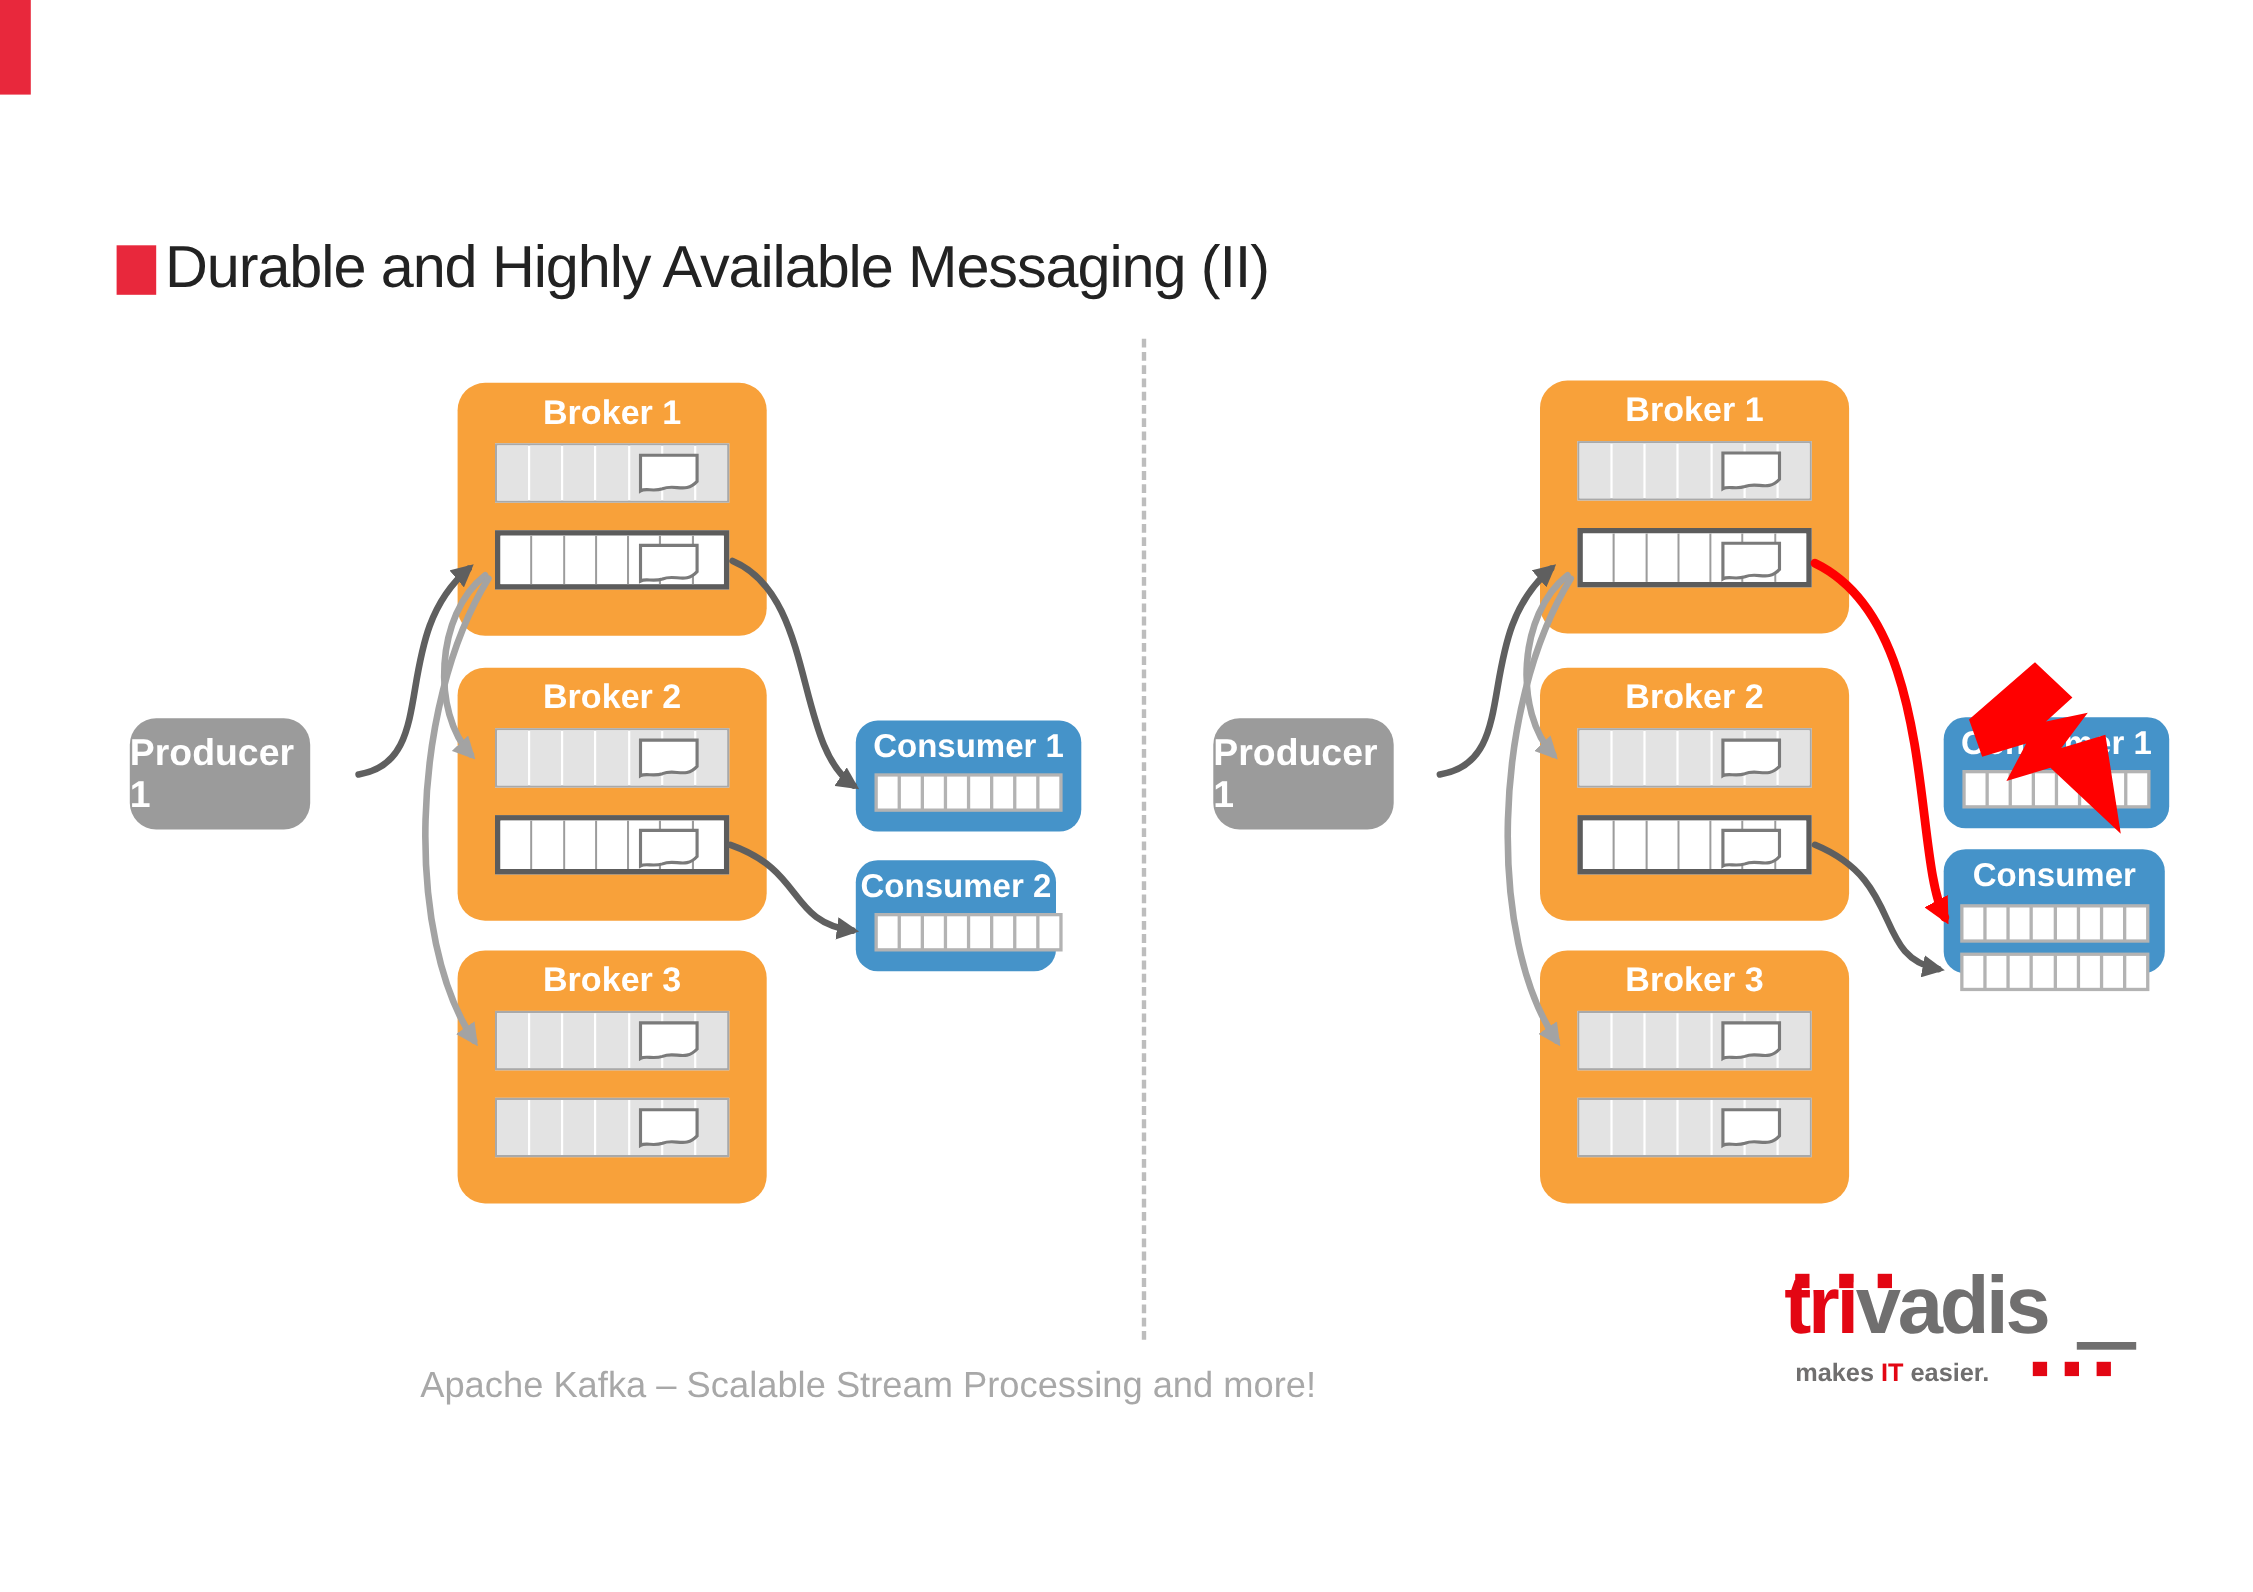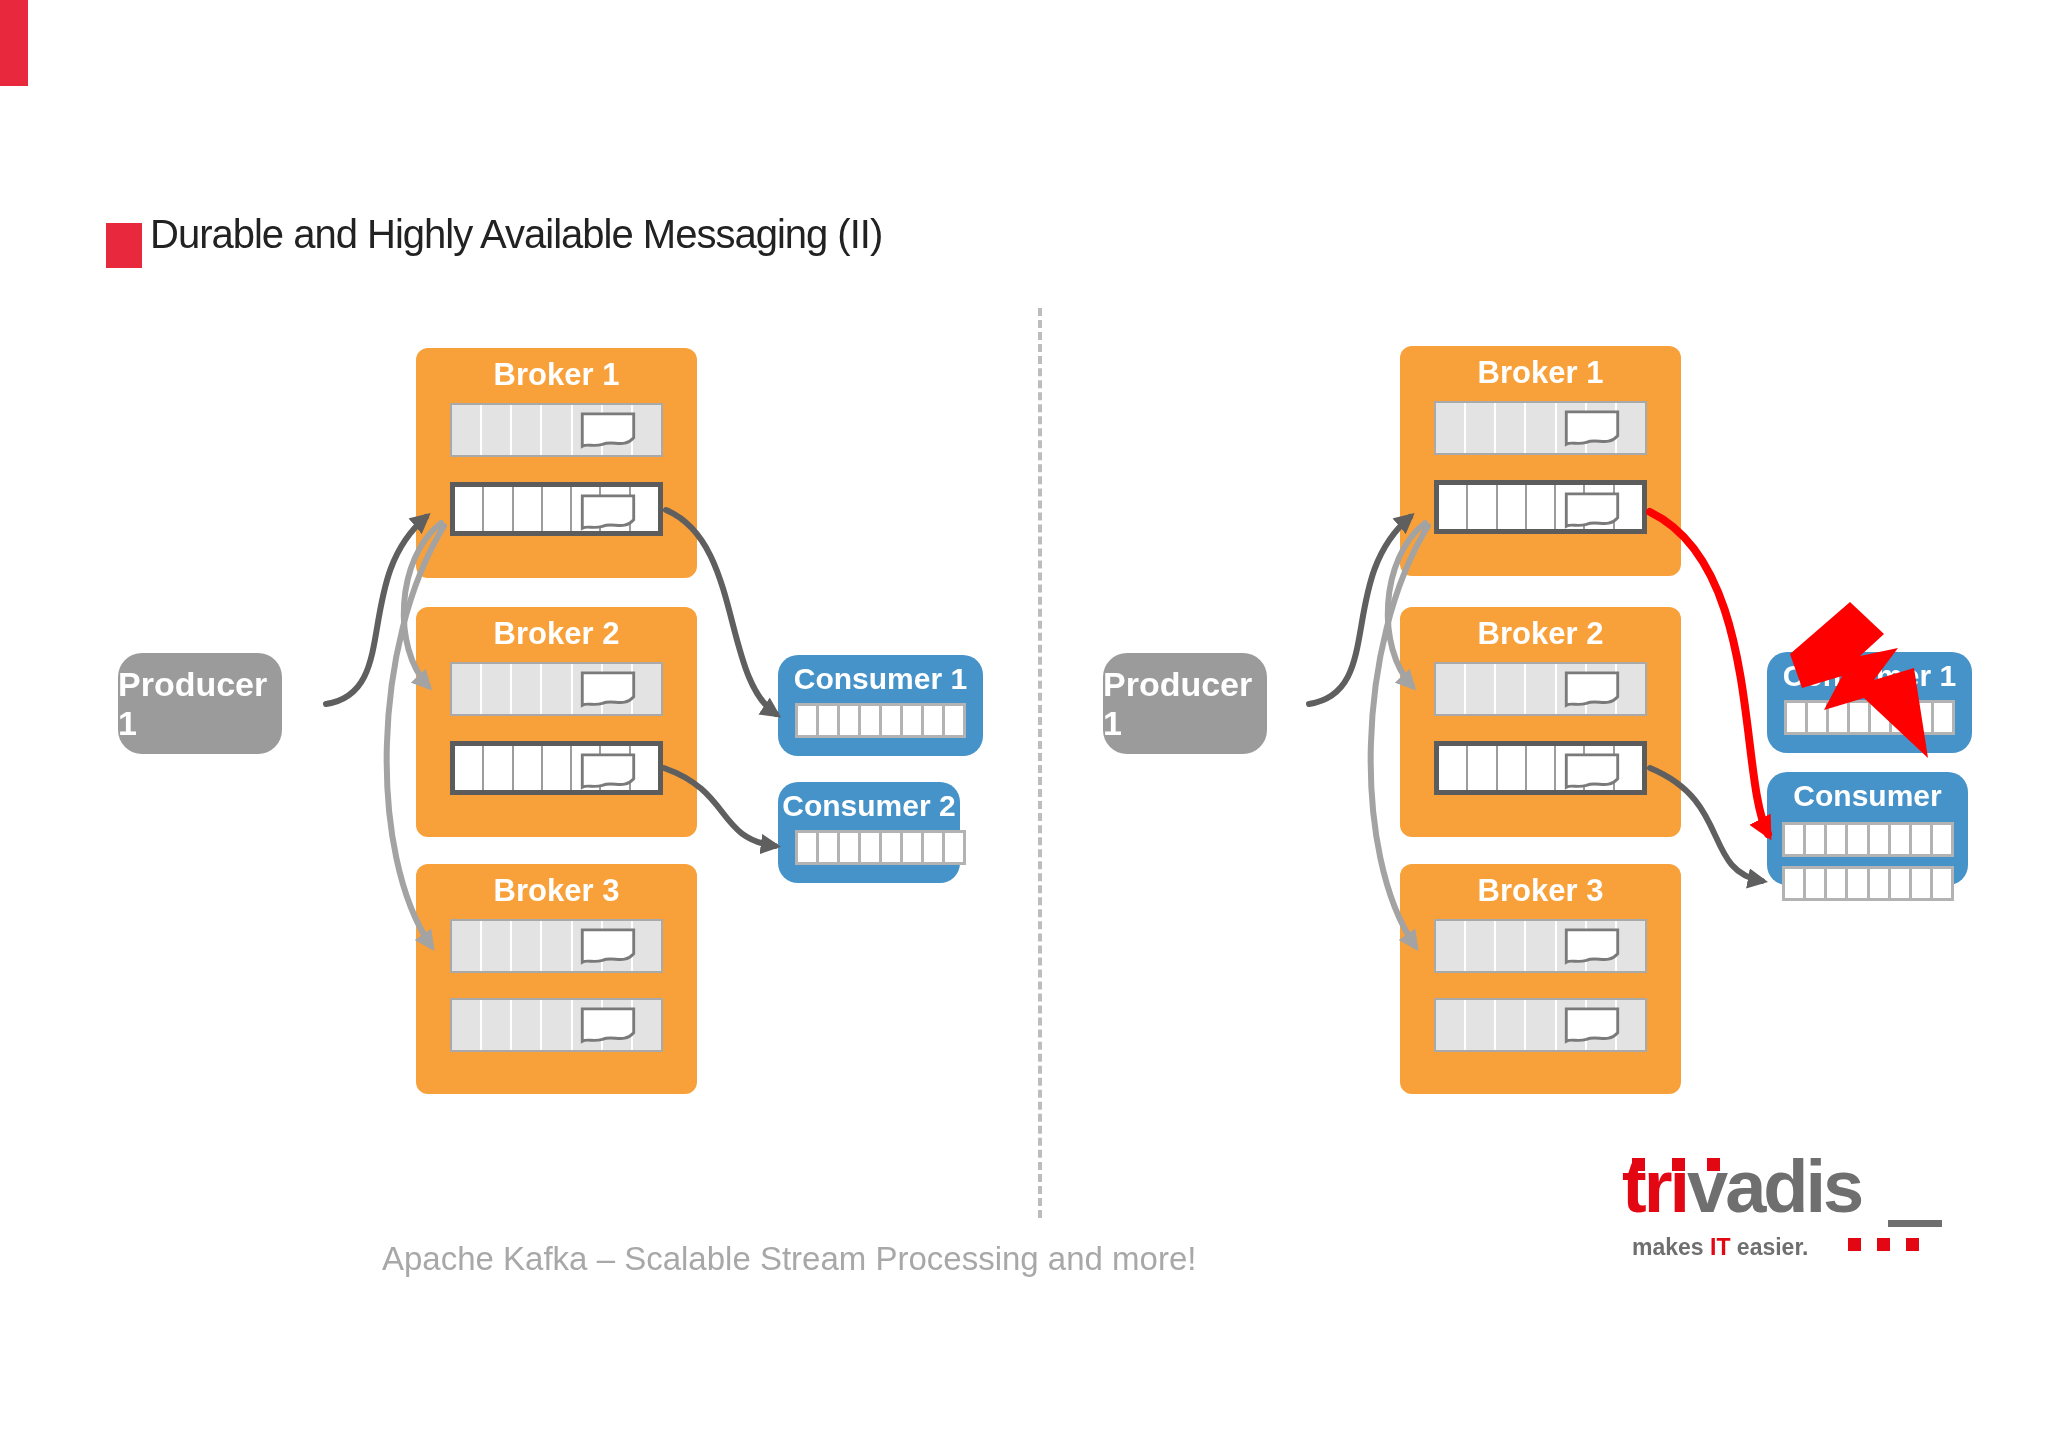--- a/index.html
+++ b/index.html
@@ -2,33 +2,33 @@
 <html style="--accent-red: #E8283C; --broker-orange: #F8A13A; --consumer-blue: #4593C9; --producer-gray: #9B9B9B; --arrow-dark: #5F5F5F; --arrow-light: #A3A3A3; --failure-red: #FF0000; --brand-red: #E30613; --brand-gray: #706F6F; --footer-gray: #A8A8A8; --title-text: #222222;"><head>
 <meta charset="utf-8">
 <style>
   html,body{margin:0;padding:0;background:#ffffff;}
   .slide{position:relative;width:2048px;height:1447px;background:#fff;overflow:hidden;
          font-family:"Liberation Sans",sans-serif;}
 
   
   .title-bullet{position:absolute;left:106px;top:223px;width:36px;height:45px;
                 background:var(--accent-red,#E8283C);}
-  .page-title{position:absolute;left:150px;top:212px;font-size:40px;letter-spacing:-1px;
+  .page-title{position:absolute;left:150px;top:212px;font-size:54px;letter-spacing:-1px;
               color:var(--title-text,#222222);white-space:nowrap;}
 
   .corner-artifact{position:absolute;left:0;top:0;width:28px;height:86px;
                    background:var(--accent-red,#E8283C);}
 
   
   .producer{position:absolute;width:164px;height:101px;border-radius:24px;
             background:var(--producer-gray,#9B9B9B);display:flex;align-items:center;
             justify-content:center;color:#fff;font-weight:bold;font-size:34px;}
 
   
-  .broker{position:absolute;width:281px;height:230px;border-radius:12px;
+  .broker{position:absolute;width:281px;height:230px;border-radius:25px;
           background:var(--broker-orange,#F8A13A);}
   .broker-label{text-align:center;margin-top:9px;color:#fff;font-weight:bold;font-size:31px;}
   .strip{position:absolute;left:34px;width:213px;height:54px;display:flex;box-sizing:border-box;}
   .strip.s1{top:55px;}
   .strip.s2{top:134px;}
   .strip.follower{background:#fff;border:2px solid #A9A9A9;gap:2px;}
   .strip.follower .cell{flex:1;background:#E3E3E3;}
   .strip.leader{background:#fff;border:5px solid #5C5C5C;}
   .strip.leader .cell{flex:1;background:#fff;border-right:2px solid #9C9C9C;}
   .strip.leader .cell:last-child{border-right:none;}

